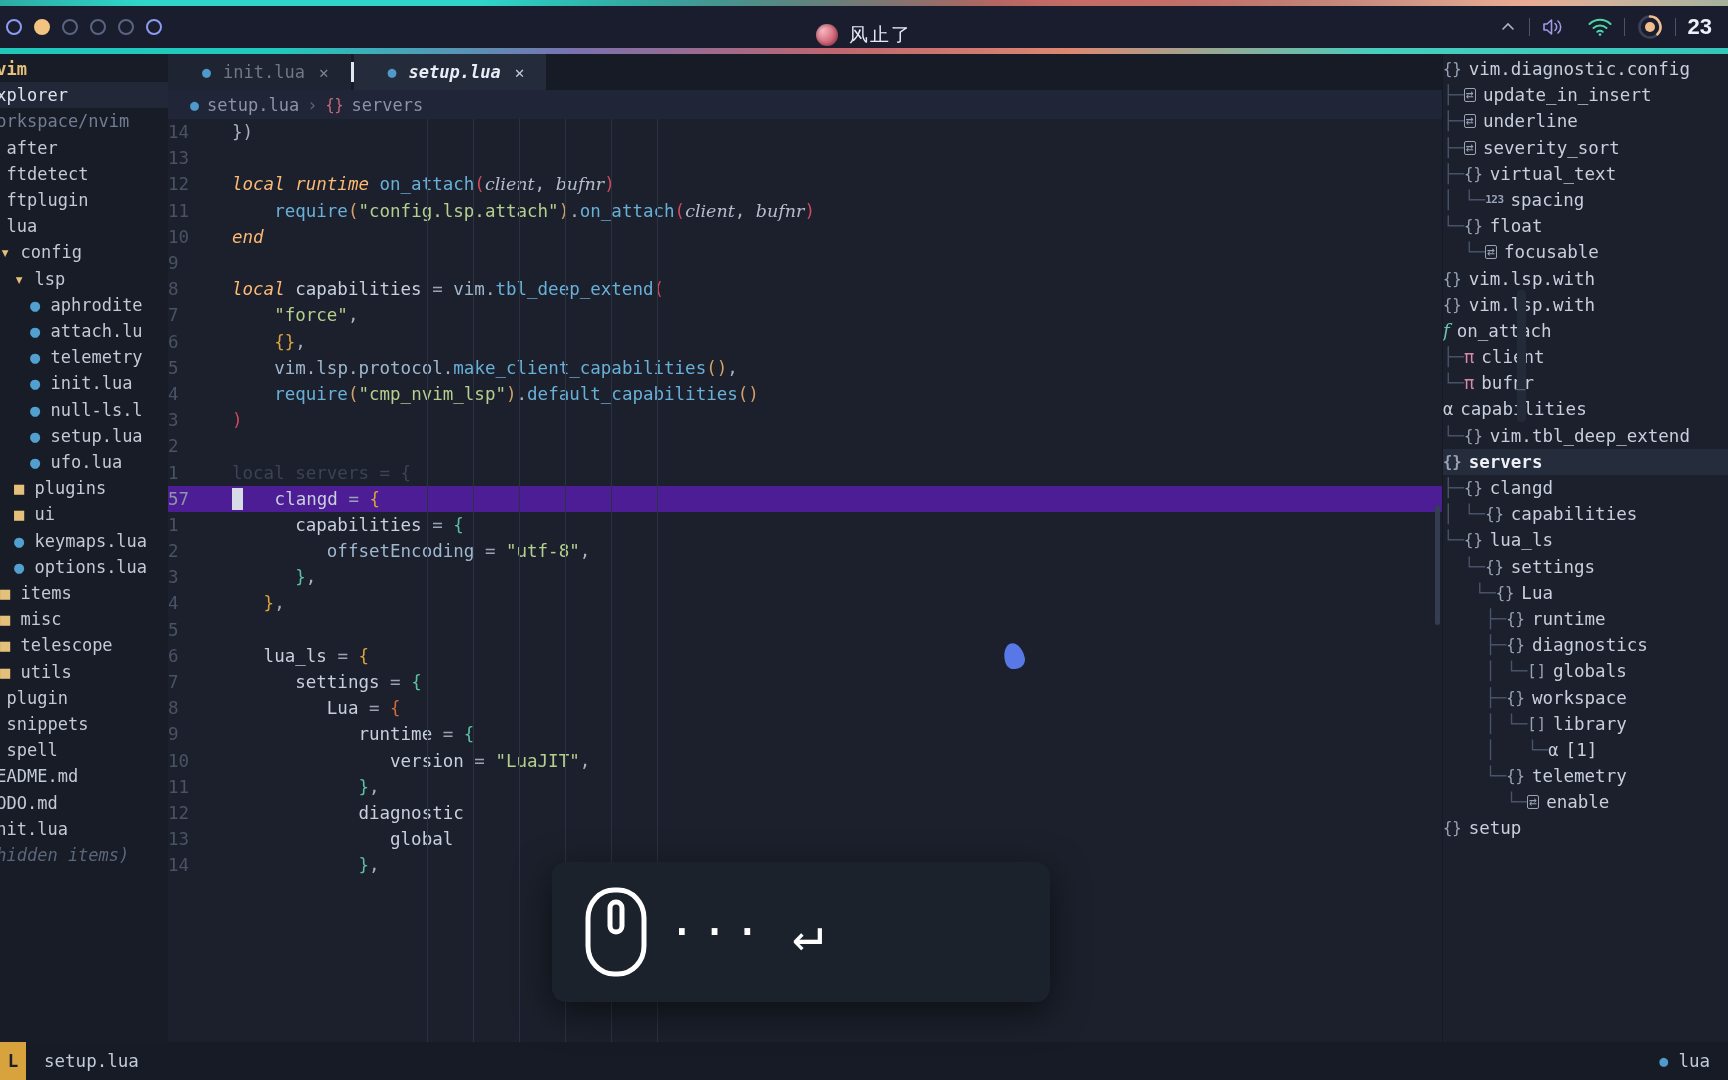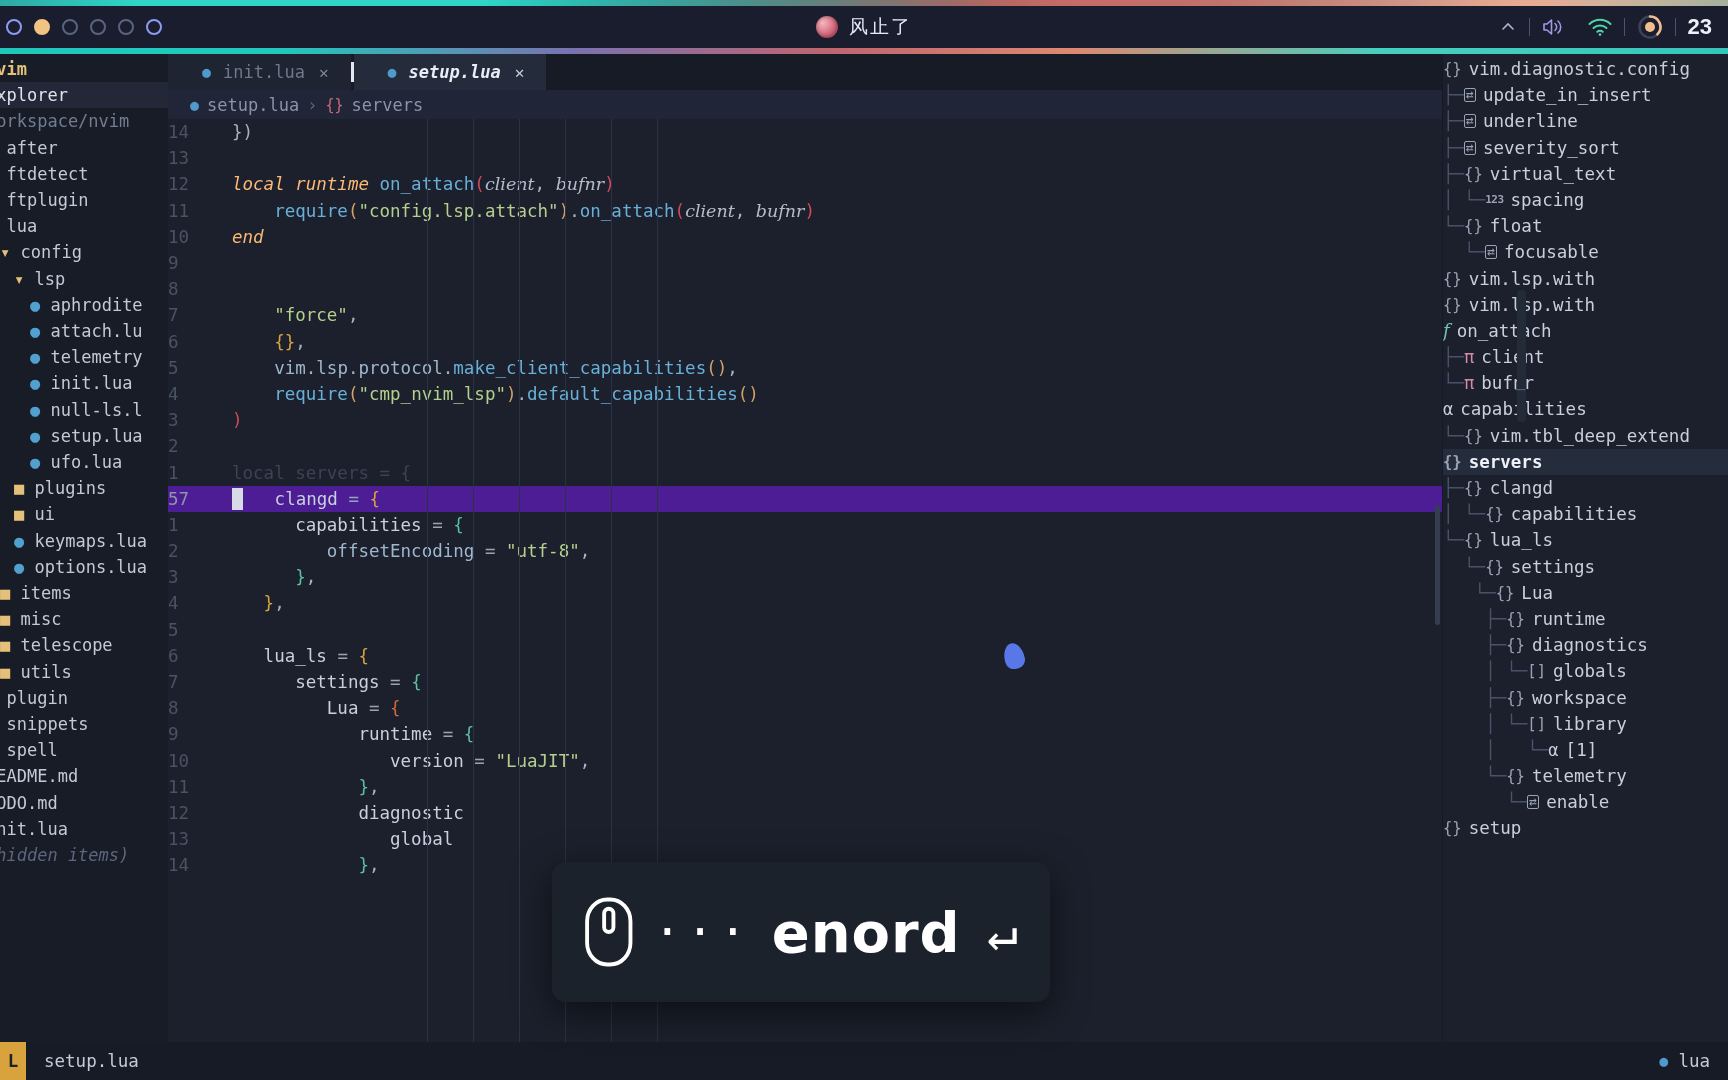--- a/index.html
+++ b/index.html
@@ -35,21 +35,21 @@
   }
   .workspaces { display: flex; align-items: center; gap: 12px; padding-left: 6px; }
   .ws {
     width: 16px; height: 16px; border-radius: 50%;
     border: 2.6px solid #5a6480;
   }
   .ws.active { border-color: #8d9bf2; }
   .ws.filled { background: #f3c381; border-color: #f3c381; }
 
   #topbar-center {
-    position: absolute; left: 0; right: 0; top: 0; height: 42px;
+    position: absolute; left: 0; right: 0; top: 8px; height: 42px;
     display: flex; align-items: center; justify-content: center;
     gap: 11px; pointer-events: none;
   }
   #topbar-center .tb-icon {
     width: 22px; height: 22px; border-radius: 50%;
     background:
       radial-gradient(circle at 30% 30%, #f6b8c2 0%, #e0808f 40%, #c2566d 70%),
       #d37a8c;
     box-shadow: inset 0 0 4px rgba(0,0,0,.4);
     flex: 0 0 auto;
@@ -339,21 +339,21 @@
         <div class="indent-guide" style="left:397px"></div>
         <div class="indent-guide" style="left:443px"></div>
         <div class="indent-guide" style="left:489px"></div>
         <div id="code-lines">
             <div class="code-line"><span class="ln">14</span><span class="gut-pad"></span><span><span class="pun">})</span></span></div>
             <div class="code-line"><span class="ln">13</span><span class="gut-pad"></span><span></span></div>
             <div class="code-line"><span class="ln">12</span><span class="gut-pad"></span><span><span class="kw">local </span><span class="kw">runtime </span><span class="fn">on_attach</span><span class="red">(</span><span class="par">client</span><span class="pun">, </span><span class="par">bufnr</span><span class="red">)</span></span></div>
             <div class="code-line"><span class="ln">11</span><span class="gut-pad"></span><span><span class="">    </span><span class="fn">require</span><span class="num">(</span><span class="str">"config.lsp.attach"</span><span class="num">)</span><span class="pun">.</span><span class="fn">on_attach</span><span class="red">(</span><span class="par">client</span><span class="pun">, </span><span class="par">bufnr</span><span class="red">)</span></span></div>
             <div class="code-line"><span class="ln">10</span><span class="gut-pad"></span><span><span class="kw">end</span></span></div>
             <div class="code-line"><span class="ln">9</span><span class="gut-pad"></span><span></span></div>
-            <div class="code-line"><span class="ln">8</span><span class="gut-pad"></span></div>
+            <div class="code-line"><span class="ln">8</span><span class="gut-pad"></span><span><span class="kw">local </span><span class="id">capabilities </span><span class="op">= </span><span class="prop">vim</span><span class="pun">.</span><span class="fn">tbl_deep_extend</span><span class="red">(</span></span></div>
             <div class="code-line"><span class="ln">7</span><span class="gut-pad"></span><span><span class="">    </span><span class="str">"force"</span><span class="pun">,</span></span></div>
             <div class="code-line"><span class="ln">6</span><span class="gut-pad"></span><span><span class="">    </span><span class="yel">{}</span><span class="pun">,</span></span></div>
             <div class="code-line"><span class="ln">5</span><span class="gut-pad"></span><span><span class="">    </span><span class="prop">vim</span><span class="pun">.</span><span class="prop">lsp</span><span class="pun">.</span><span class="prop">protocol</span><span class="pun">.</span><span class="fn">make_client_capabilities</span><span class="num">()</span><span class="pun">,</span></span></div>
             <div class="code-line"><span class="ln">4</span><span class="gut-pad"></span><span><span class="">    </span><span class="fn">require</span><span class="num">(</span><span class="str">"cmp_nvim_lsp"</span><span class="num">)</span><span class="pun">.</span><span class="fn">default_capabilities</span><span class="num">()</span></span></div>
             <div class="code-line"><span class="ln">3</span><span class="gut-pad"></span><span><span class="red">)</span></span></div>
             <div class="code-line"><span class="ln">2</span><span class="gut-pad"></span><span></span></div>
             <div class="code-line"><span class="ln">1</span><span class="gut-pad"></span><span><span class="dim">local servers = {</span></span></div>
             <div class="code-line cursorline"><span class="ln cur">57</span><span class="gut-pad"></span><span class="cursor-blk"></span><span><span class="">   </span><span class="id">clangd </span><span class="op">= </span><span class="yel">{</span></span></div>
             <div class="code-line"><span class="ln">1</span><span class="gut-pad"></span><span><span class="">      </span><span class="id">capabilities </span><span class="op">= </span><span class="grn">{</span></span></div>
             <div class="code-line"><span class="ln">2</span><span class="gut-pad"></span><span><span class="">         </span><span class="prop">offsetEncoding </span><span class="op">= </span><span class="str">"utf-8"</span><span class="pun">,</span></span></div>
@@ -531,21 +531,20 @@
           </div>
         </div>
     </div>
 
     <div id="keycast">
       <svg width="64" height="92" viewBox="0 0 64 92">
         <rect x="4" y="4" width="56" height="84" rx="26" ry="28" fill="none" stroke="#ffffff" stroke-width="5"></rect>
         <rect x="26" y="16" width="12" height="30" rx="6" fill="none" stroke="#ffffff" stroke-width="5"></rect>
       </svg>
       <div id="kc-dots">···</div>
-      <div id="kc-text">enord</div>
       <div id="kc-enter">↵</div>
     </div>
   </div>
 
   <div id="statusline">
     <div id="sl-mode">L</div>
     <div id="sl-file">setup.lua</div>
     <div id="sl-right">
       <span class="slico">●</span>
       <span id="sl-lang">lua</span>

